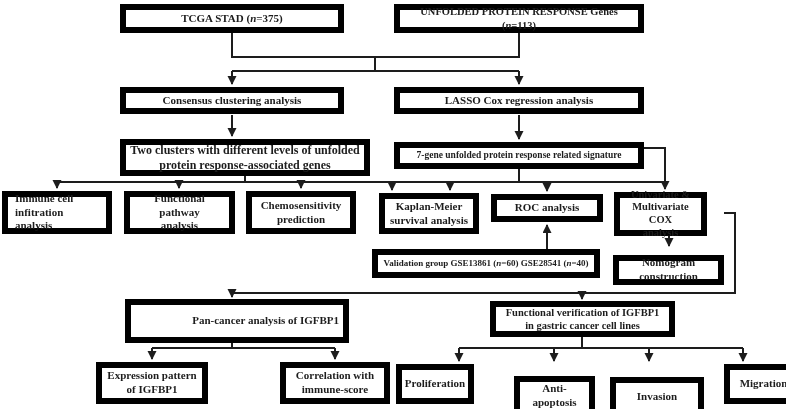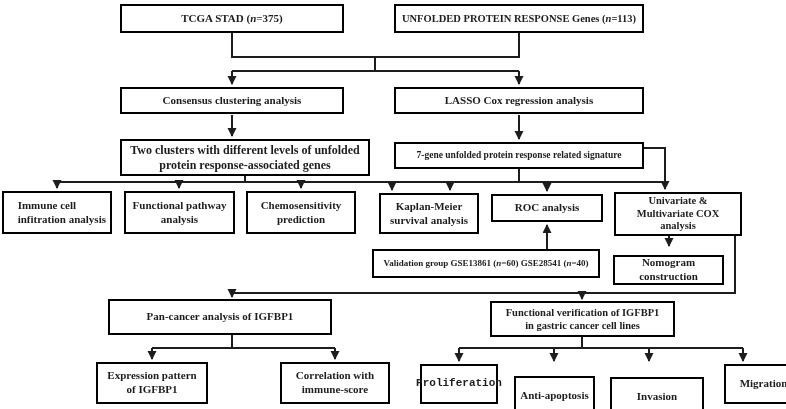--- a/index.html
+++ b/index.html
@@ -3,44 +3,44 @@
 <meta charset="utf-8">
 <style>
   html,body{margin:0;padding:0;background:#ffffff;}
   #figure{
     position:relative;width:786px;height:409px;background:#ffffff;
     font-family:"Liberation Serif","DejaVu Serif",serif;color:#1d1d1d;overflow:hidden;
   }
   #edges{position:absolute;left:0;top:0;width:786px;height:409px;}
   #edges path{stroke:#1d1d1d;stroke-width:2;fill:none;}
   .box{
-    position:absolute;box-sizing:border-box;border:2px solid #000000;background:#ffffff;
+    position:absolute;box-sizing:border-box;border:6px solid #000000;background:#ffffff;
     display:flex;align-items:center;justify-content:center;text-align:center;
     font-weight:bold;font-size:11px;line-height:1.25;padding:1px 4px;
   }
   .box .label{white-space:pre-line;}
   .b-tcga        {left:120px;top:4px;  width:224px;height:29px;}
   .b-upr         {left:394px;top:4px;  width:250px;height:29px;font-size:10.5px;}
   .b-consensus   {left:120px;top:87px; width:224px;height:27px;}
   .b-lasso       {left:394px;top:87px; width:250px;height:27px;}
   .b-twoclusters {left:120px;top:139px;width:250px;height:37px;font-size:12px;}
   .b-signature   {left:394px;top:142px;width:250px;height:27px;font-size:9.5px;}
   .b-immune      {left:2px;  top:191px;width:110px;height:43px;justify-content:flex-end;text-align:left;padding-left:7px;}
   .b-funcpathway {left:124px;top:191px;width:111px;height:43px;}
   .b-chemo       {left:246px;top:191px;width:110px;height:43px;}
   .b-km          {left:379px;top:193px;width:100px;height:41px;}
   .b-roc         {left:491px;top:194px;width:112px;height:28px;}
-  .b-cox         {left:614px;top:192px;width:128px;height:44px;font-size:10.5px;line-height:1.2;align-items:center;}
+  .b-cox         {left:614px;top:192px;width:93px;height:44px;font-size:10.5px;line-height:1.2;align-items:center;}
   .b-validation  {left:372px;top:249px;width:228px;height:29px;font-size:9px;white-space:nowrap;}
   .b-nomogram    {left:613px;top:249px;width:111px;height:30px;margin-top:6px;}
-  .b-pancancer   {left:108px;top:299px;width:224px;height:36px;}
+  .b-pancancer   {left:125px;top:299px;width:224px;height:44px;justify-content:flex-end;}
   .b-funcverif   {left:490px;top:301px;width:185px;height:36px;font-size:10.5px;}
   .b-expr        {left:96px; top:362px;width:112px;height:42px;}
   .b-corr        {left:280px;top:362px;width:110px;height:42px;}
-  .b-prolif      {left:420px;top:364px;width:78px; height:40px;font-family:Liberation Mono, monospace;}
+  .b-prolif      {left:396px;top:364px;width:78px; height:40px;}
   .b-anti        {left:514px;top:376px;width:81px; height:40px;}
   .b-invasion    {left:610px;top:377px;width:94px; height:40px;text-align:right;}
   .b-migration   {left:704px;top:364px;width:79px; height:40px;margin-left:20px;}
   i{font-style:italic;}
 </style>
 </head>
 <body>
 
 <div id="figure">
 

